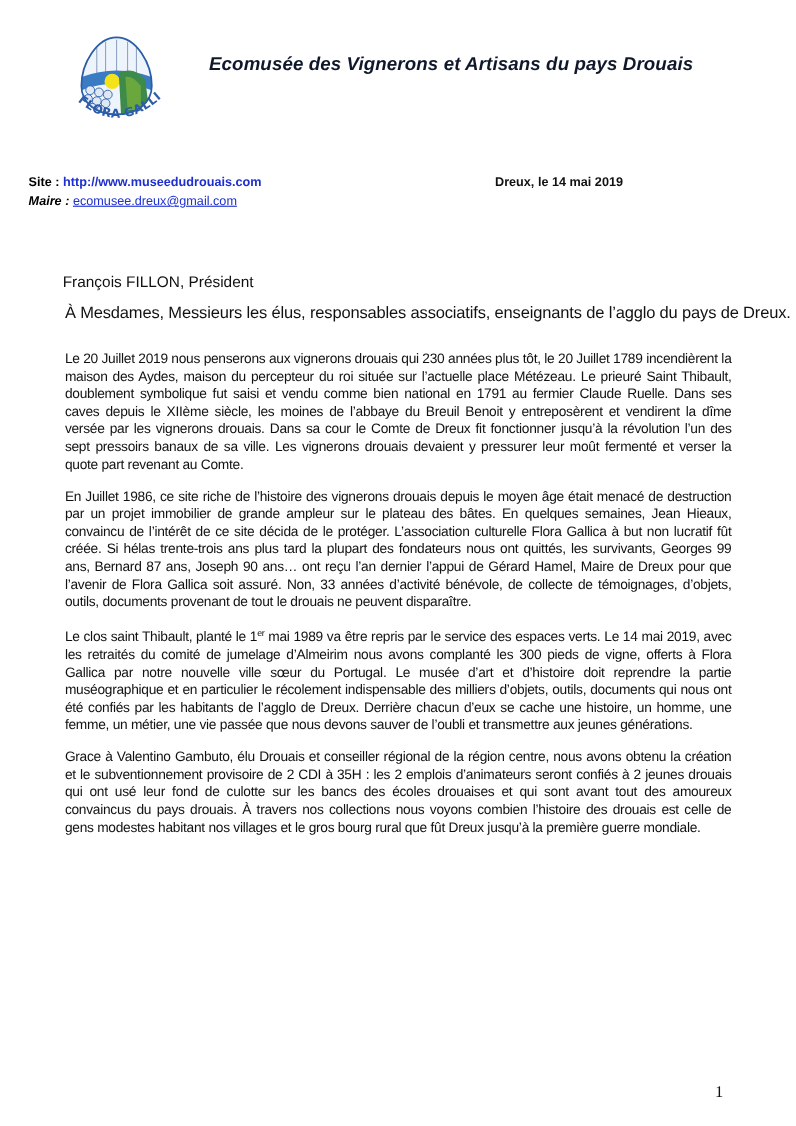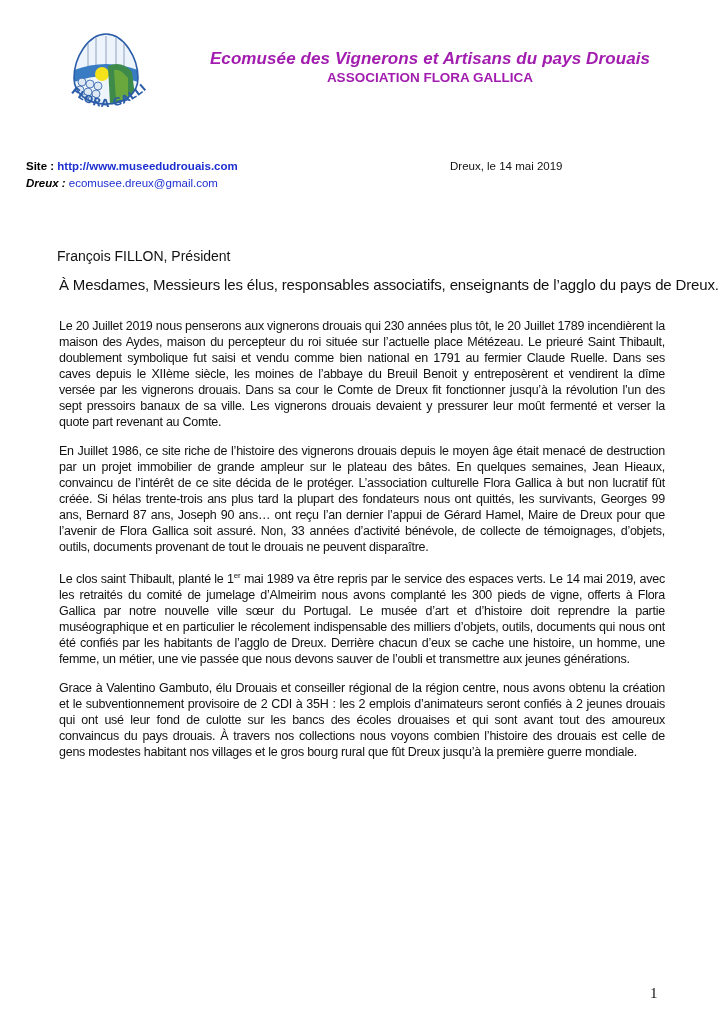--- a/index.html
+++ b/index.html
@@ -1,31 +1,31 @@
 <!DOCTYPE html>
 <html><head>
 <meta charset="utf-8">
 <style>
   html, body { margin: 0; padding: 0; background: #ffffff; }
   body { width: 724px; height: 1024px; position: relative; overflow: hidden; color: #111; }
 
   .logo { position: absolute; left: 58px; top: 30px; width: 96px; height: 86px; }
 
-  .hdr { position: absolute; left: 190px; top: 48px; width: 480px; text-align: center; font-family: "Liberation Sans", sans-serif; font-weight: bold; color: #a21caf; }
+  .hdr { position: absolute; left: 190px; top: 48px; width: 480px; text-align: left; font-family: "Liberation Sans", sans-serif; font-weight: bold; color: #0f172a; }
   .hdr .title { font-size: 17px; font-style: italic; font-weight: 900; letter-spacing: 0.1px; line-height: 21px; }
   .hdr .line { font-size: 13.5px; line-height: 17px; }
 
   .site { position: absolute; left: 26px; top: 158px; font-family: "Liberation Sans", sans-serif; font-size: 11.5px; font-weight: bold; line-height: 16px; }
   .site .lbl { color: #000; }
   .site .url { color: #1d2fd0; }
   .mail { position: absolute; left: 26px; top: 175px; font-family: "Liberation Sans", sans-serif; font-size: 11.5px; line-height: 16px; font-style: italic; }
   .mail .lbl { color: #000; font-weight: bold; }
-  .mail .addr { color: #1d2fd0; font-style: normal; }
+  .mail .addr { color: #1d2fd0; text-decoration: underline; font-style: normal; }
 
-  .date { position: absolute; left: 450px; top: 158px; font-family: "Liberation Sans", sans-serif; font-weight: normal; font-size: 11.5px; line-height: 16px; }
+  .date { position: absolute; left: 450px; top: 158px; font-family: "Liberation Sans", sans-serif; font-weight: bold; font-size: 11.5px; line-height: 16px; }
 
   .author { position: absolute; left: 57px; top: 219px; font-family: "Liberation Sans", sans-serif; font-size: 14px; line-height: 18px; margin-top: 28px; }
   .addressee { position: absolute; left: 59px; top: 252px; font-family: Liberation Sans, sans-serif; font-size: 15px; line-height: 17px; letter-spacing: -0.15px; margin-top: 24px; }
 
   .body { position: absolute; left: 59px; top: 318px; width: 606px; font-family: "Liberation Sans", sans-serif; font-size: 12.5px; line-height: 16px; letter-spacing: -0.25px; }
   .body p { margin: 0 0 13px 0; text-align: justify; }
 
   .pagenum { position: absolute; left: 650px; top: 985px; font-family: "Liberation Serif", serif; font-size: 15px; }
 </style>
 </head>
@@ -65,29 +65,28 @@
     <path d="M48 4 C30 4 16 28 16 48 C16 64 30 74 48 74 C66 74 80 64 80 48 C80 28 66 4 48 4 Z" fill="none" stroke="#2b5da8" stroke-width="1.6"></path>
     <path id="arc" d="M8 58 Q48 96 90 58" fill="none"></path>
     <text font-family="DejaVu Sans, sans-serif" font-size="11" font-weight="bold" fill="#2b5da8" letter-spacing="0.5">
       <textPath href="#arc" startOffset="6">FLORA GALLICA</textPath>
     </text>
   </svg>
 </div>
 
 <div class="hdr">
   <div class="title">Ecomusée des Vignerons et Artisans du pays Drouais</div>
-  <div class="line">ASSOCIATION FLORA GALLICA</div>
 </div>
 
 <div class="site">
   <span class="lbl">Site :</span>
   <span class="url">http://www.museedudrouais.com</span>
 </div>
 <div class="mail">
-  <span class="lbl">Dreux :</span>
+  <span class="lbl">Maire :</span>
   <span class="addr">ecomusee.dreux@gmail.com</span>
 </div>
 
 <div class="date">Dreux, le 14 mai 2019</div>
 
 <div class="author">François FILLON, Président</div>
 <div class="addressee">À Mesdames, Messieurs les élus, responsables associatifs, enseignants de l’agglo du pays de Dreux.</div>
 
 <div class="body">
   <p>Le 20 Juillet 2019 nous penserons aux vignerons drouais qui 230 années plus tôt, le 20 Juillet 1789 incendièrent la maison des Aydes, maison du percepteur du roi située sur l’actuelle place Métézeau. Le prieuré Saint Thibault, doublement symbolique fut saisi et vendu comme bien national en 1791 au fermier Claude Ruelle. Dans ses caves depuis le XIIème siècle, les moines de l’abbaye du Breuil Benoit y entreposèrent et vendirent la dîme versée par les vignerons drouais. Dans sa cour le Comte de Dreux fit fonctionner jusqu’à la révolution l’un des sept pressoirs banaux de sa ville. Les vignerons drouais devaient y pressurer leur moût fermenté et verser la quote part revenant au Comte.</p>

